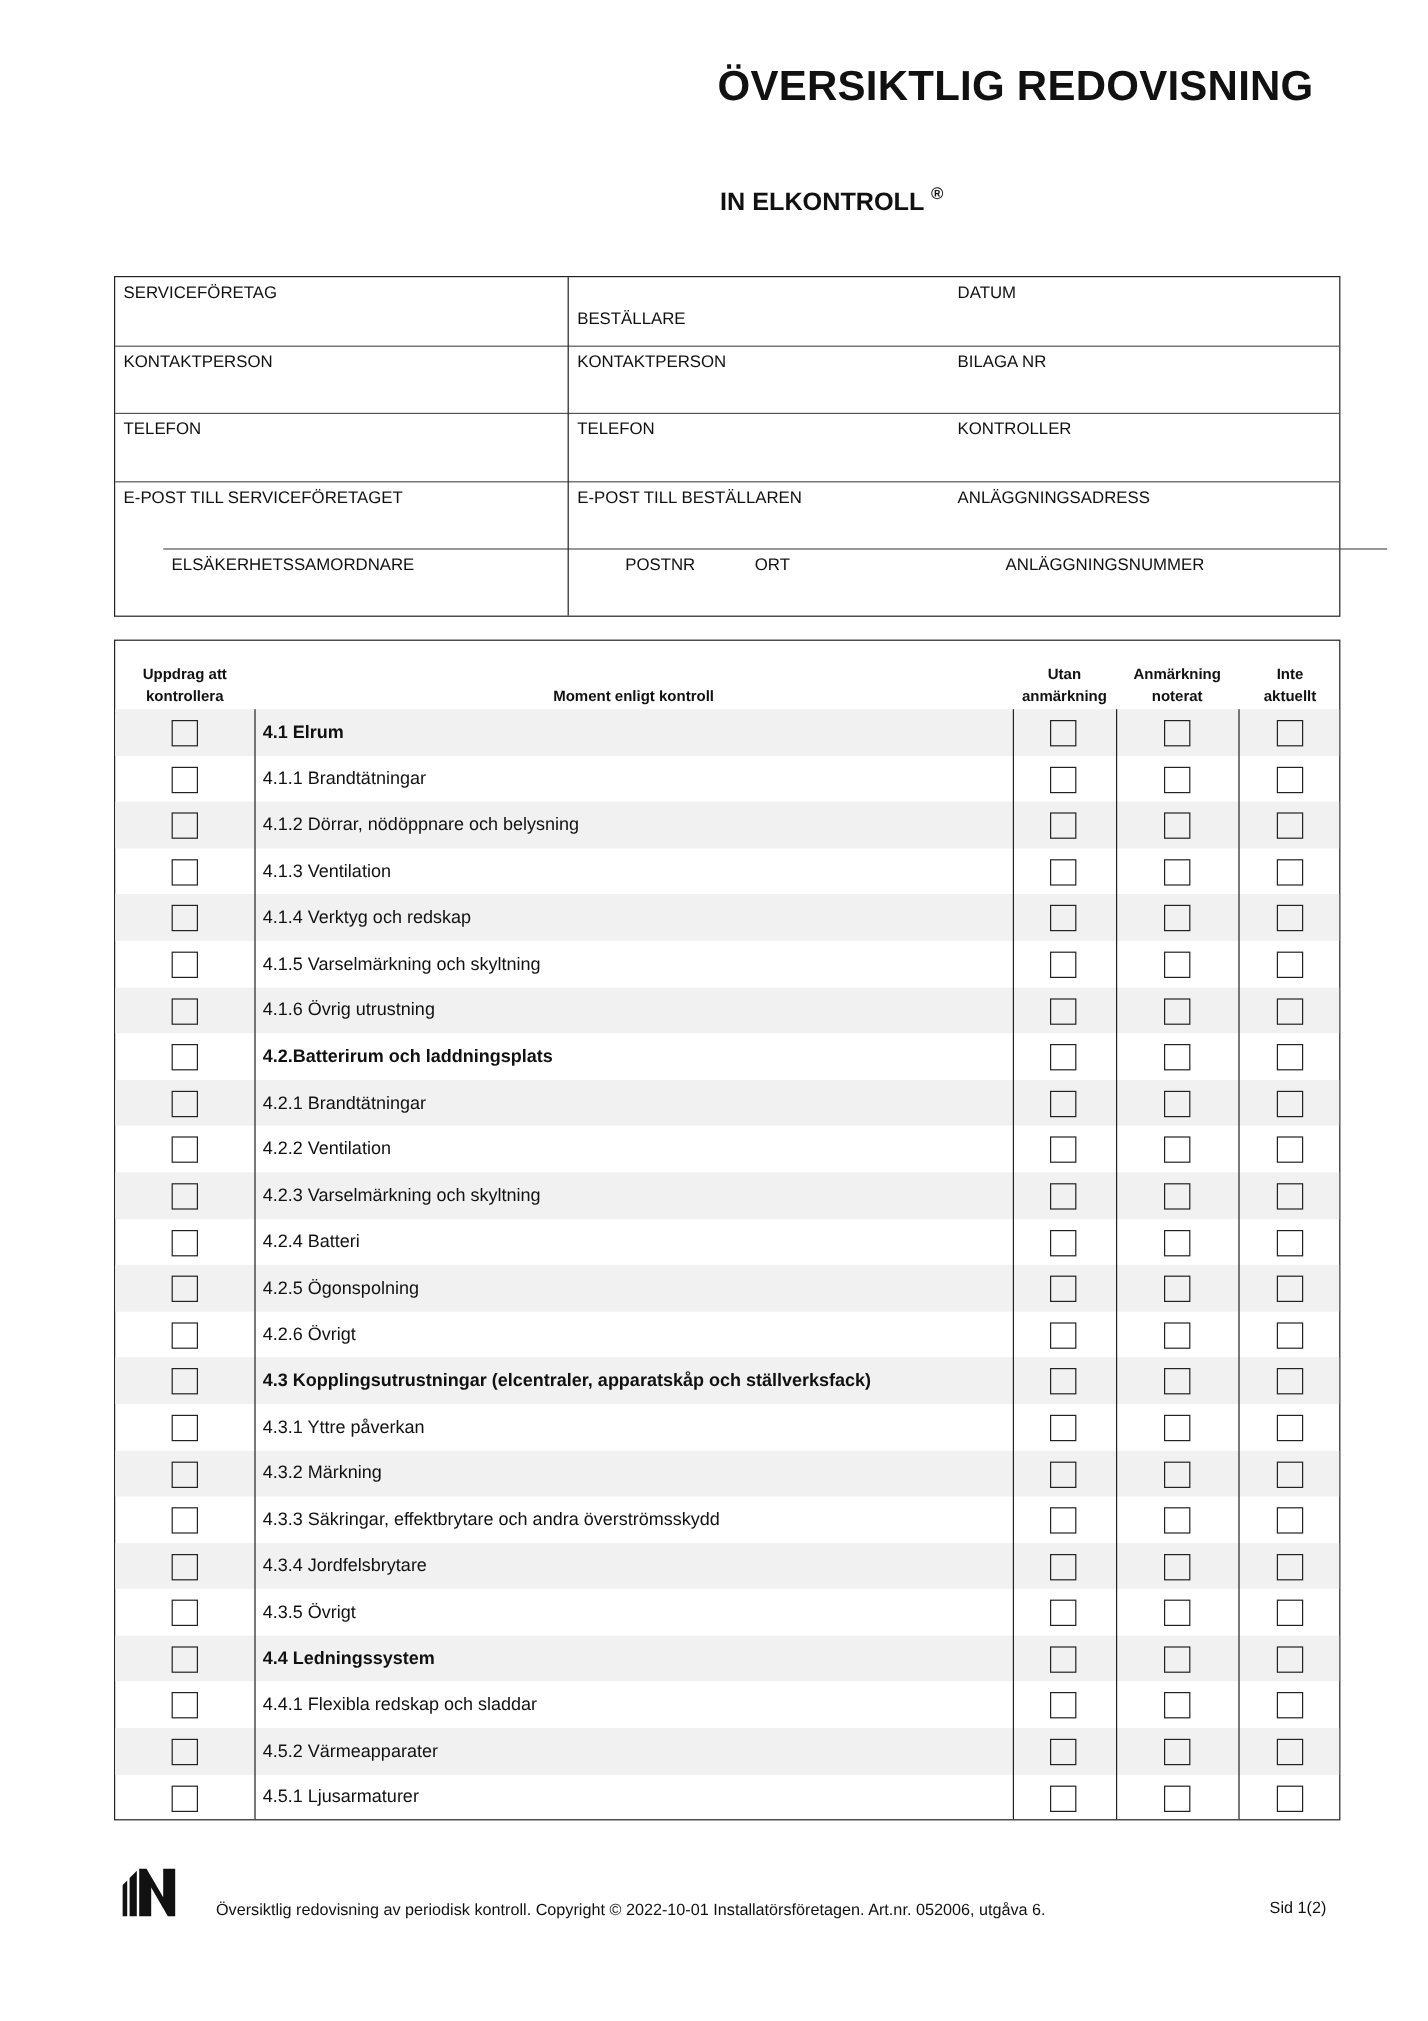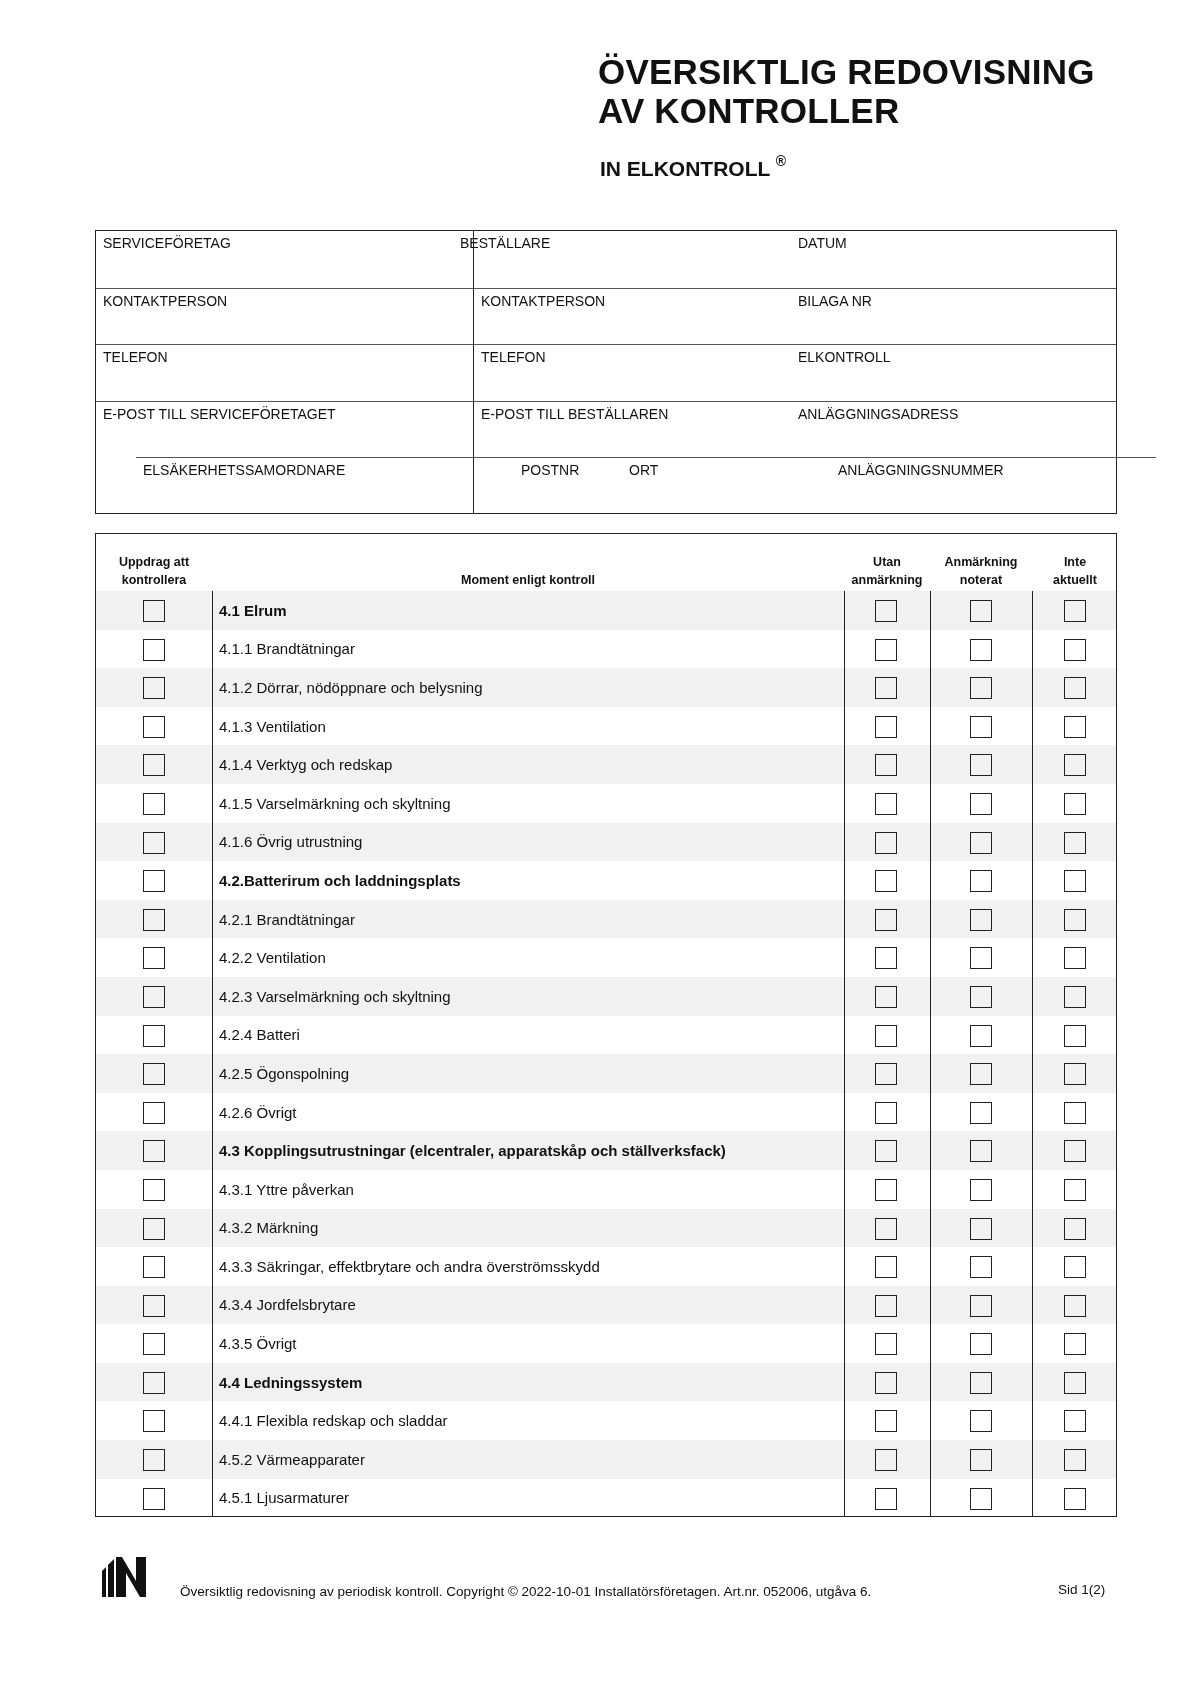--- a/index.html
+++ b/index.html
@@ -29,42 +29,41 @@
 
   .footer-logo { position: absolute; left: 102px; top: 1557px; width: 45px; height: 40px; }
   .footer-text { position: absolute; left: 180px; top: 1584px; font-size: 13.5px; white-space: nowrap; }
   .footer-page { position: absolute; left: 1058px; top: 1582px; font-size: 13.5px; }
 </style>
 </head>
 <body>
 
 <div class="title">
   <div>ÖVERSIKTLIG REDOVISNING</div>
-  <div>AV KONTROLLER</div>
 </div>
 <div class="subtitle">
   <span>IN ELKONTROLL</span>
   <sup>®</sup>
 </div>
 
 <div class="info" id="info">
     <div class="info-row" style="top: 0px;">
       <div class="info-label" style="left: 7px;">SERVICEFÖRETAG</div>
-      <div class="info-label" style="left: 364px;">BESTÄLLARE</div>
+      <div class="info-label" style="left: 385px; margin-top: 22px;">BESTÄLLARE</div>
       <div class="info-label" style="left: 702px;">DATUM</div>
     </div>
     <div class="info-row" style="top: 56.6px;">
       <div class="info-label" style="left: 7px;">KONTAKTPERSON</div>
       <div class="info-label" style="left: 385px;">KONTAKTPERSON</div>
       <div class="info-label" style="left: 702px;">BILAGA NR</div>
     </div>
     <div class="info-row" style="top: 113.2px;">
       <div class="info-label" style="left: 7px;">TELEFON</div>
       <div class="info-label" style="left: 385px;">TELEFON</div>
-      <div class="info-label" style="left: 702px;">ELKONTROLL</div>
+      <div class="info-label" style="left: 702px;">KONTROLLER</div>
     </div>
     <div class="info-row" style="top: 169.8px;">
       <div class="info-label" style="left: 7px;">E-POST TILL SERVICEFÖRETAGET</div>
       <div class="info-label" style="left: 385px;">E-POST TILL BESTÄLLAREN</div>
       <div class="info-label" style="left: 702px;">ANLÄGGNINGSADRESS</div>
     </div>
     <div class="info-row" style="top: 226.4px; margin-left: 40px;">
       <div class="info-label" style="left: 7px;">ELSÄKERHETSSAMORDNARE</div>
       <div class="info-label" style="left: 385px;">POSTNR</div>
       <div class="info-label" style="left: 493px;">ORT</div>

